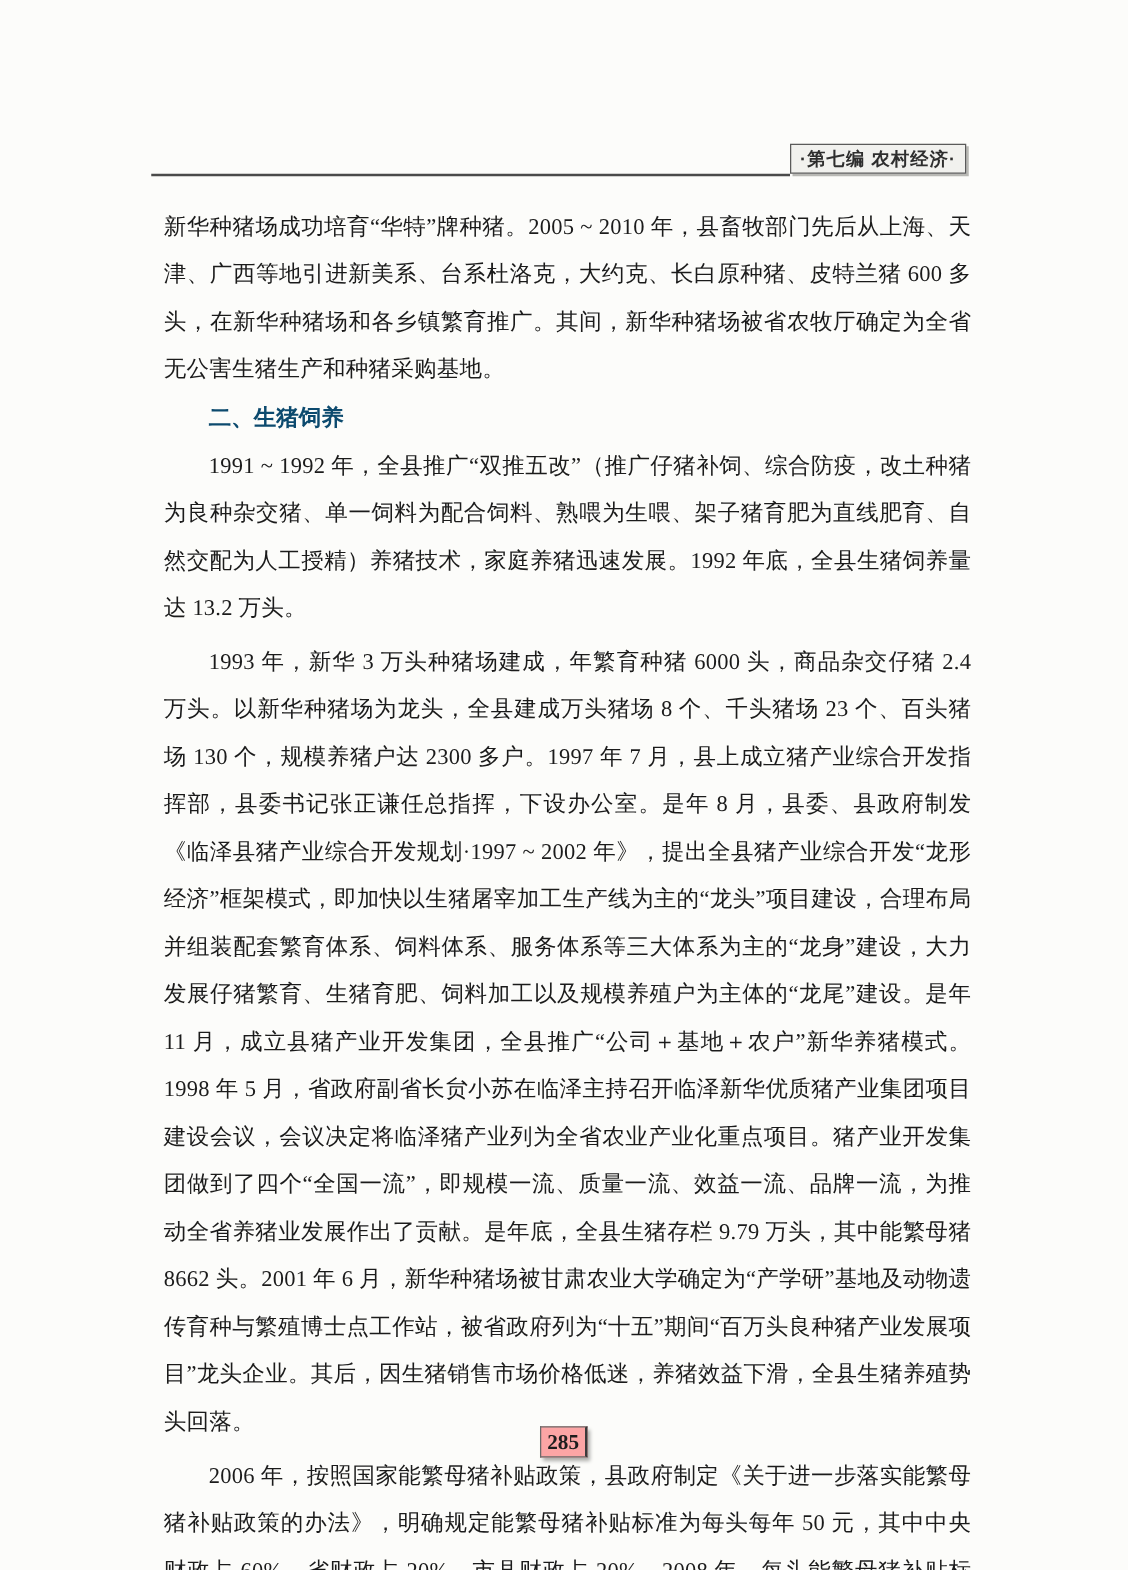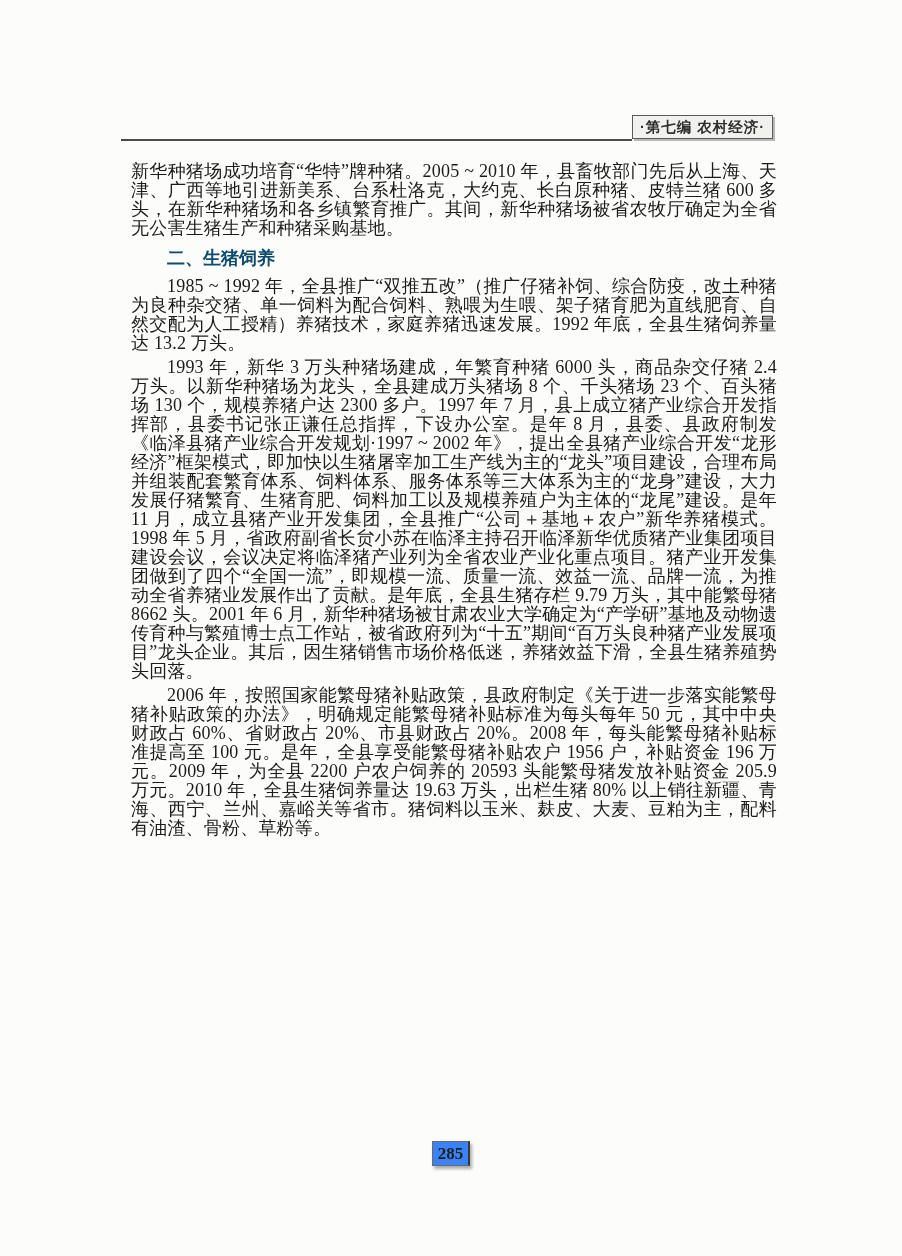--- a/index.html
+++ b/index.html
@@ -53,21 +53,21 @@
   .text-block {
     position: absolute;
     top: 162px;
     left: 131px;
     width: 646px;
   }
   .text-block p {
     margin: 0;
     padding: 0;
     font-size: 18px;
-    line-height: 19px;
+    line-height: 38px;
     text-align: justify;
     text-justify: inter-ideograph;
     letter-spacing: 0.2px;
   }
   .text-block p.body-para {
     text-indent: 2em;
     margin-top: 5px;
   }
   .text-block p.continuation {
     text-indent: 0;
@@ -82,21 +82,21 @@
     line-height: 27px;
     color: #0c4a6e;
   }
   
   .page-num-badge {
     position: absolute;
     top: 1141px;
     left: 432px;
     width: 38px;
     height: 25px;
-    background: #3b82f6;
+    background: #fca5a5;
     border: 1px solid #6a6a6a;
     border-right: 2px solid #3a3a3a;
     box-shadow: 2px 3px 3px #adadaa;
     display: flex;
     align-items: center;
     justify-content: center;
     box-sizing: border-box;
   }
   .page-num-badge span {
     font-family: "Liberation Serif", "DejaVu Serif", serif;
@@ -114,21 +114,21 @@
 
   <div class="header-box">
     <span>·第七编 农村经济·</span>
   </div>
 
   <div class="text-block">
     <p class="continuation">新华种猪场成功培育“华特”牌种猪。2005 ~ 2010 年，县畜牧部门先后从上海、天津、广西等地引进新美系、台系杜洛克，大约克、长白原种猪、皮特兰猪 600 多头，在新华种猪场和各乡镇繁育推广。其间，新华种猪场被省农牧厅确定为全省无公害生猪生产和种猪采购基地。</p>
 
     <h3 class="section-heading">二、生猪饲养</h3>
 
-    <p class="body-para">1985 ~ 1992 年，全县推广“双推五改”（推广仔猪补饲、综合防疫，改土种猪为良种杂交猪、单一饲料为配合饲料、熟喂为生喂、架子猪育肥为直线肥育、自然交配为人工授精）养猪技术，家庭养猪迅速发展。1992 年底，全县生猪饲养量达 13.2 万头。</p>
+    <p class="body-para">1991 ~ 1992 年，全县推广“双推五改”（推广仔猪补饲、综合防疫，改土种猪为良种杂交猪、单一饲料为配合饲料、熟喂为生喂、架子猪育肥为直线肥育、自然交配为人工授精）养猪技术，家庭养猪迅速发展。1992 年底，全县生猪饲养量达 13.2 万头。</p>
 
     <p class="body-para">1993 年，新华 3 万头种猪场建成，年繁育种猪 6000 头，商品杂交仔猪 2.4 万头。以新华种猪场为龙头，全县建成万头猪场 8 个、千头猪场 23 个、百头猪场 130 个，规模养猪户达 2300 多户。1997 年 7 月，县上成立猪产业综合开发指挥部，县委书记张正谦任总指挥，下设办公室。是年 8 月，县委、县政府制发《临泽县猪产业综合开发规划·1997 ~ 2002 年》，提出全县猪产业综合开发“龙形经济”框架模式，即加快以生猪屠宰加工生产线为主的“龙头”项目建设，合理布局并组装配套繁育体系、饲料体系、服务体系等三大体系为主的“龙身”建设，大力发展仔猪繁育、生猪育肥、饲料加工以及规模养殖户为主体的“龙尾”建设。是年 11 月，成立县猪产业开发集团，全县推广“公司＋基地＋农户”新华养猪模式。1998 年 5 月，省政府副省长贠小苏在临泽主持召开临泽新华优质猪产业集团项目建设会议，会议决定将临泽猪产业列为全省农业产业化重点项目。猪产业开发集团做到了四个“全国一流”，即规模一流、质量一流、效益一流、品牌一流，为推动全省养猪业发展作出了贡献。是年底，全县生猪存栏 9.79 万头，其中能繁母猪 8662 头。2001 年 6 月，新华种猪场被甘肃农业大学确定为“产学研”基地及动物遗传育种与繁殖博士点工作站，被省政府列为“十五”期间“百万头良种猪产业发展项目”龙头企业。其后，因生猪销售市场价格低迷，养猪效益下滑，全县生猪养殖势头回落。</p>
 
     <p class="body-para">2006 年，按照国家能繁母猪补贴政策，县政府制定《关于进一步落实能繁母猪补贴政策的办法》，明确规定能繁母猪补贴标准为每头每年 50 元，其中中央财政占 60%、省财政占 20%、市县财政占 20%。2008 年，每头能繁母猪补贴标准提高至 100 元。是年，全县享受能繁母猪补贴农户 1956 户，补贴资金 196 万元。2009 年，为全县 2200 户农户饲养的 20593 头能繁母猪发放补贴资金 205.9 万元。2010 年，全县生猪饲养量达 19.63 万头，出栏生猪 80% 以上销往新疆、青海、西宁、兰州、嘉峪关等省市。猪饲料以玉米、麸皮、大麦、豆粕为主，配料有油渣、骨粉、草粉等。</p>
   </div>
 
   <div class="page-num-badge">
     <span>285</span>
   </div>
 

